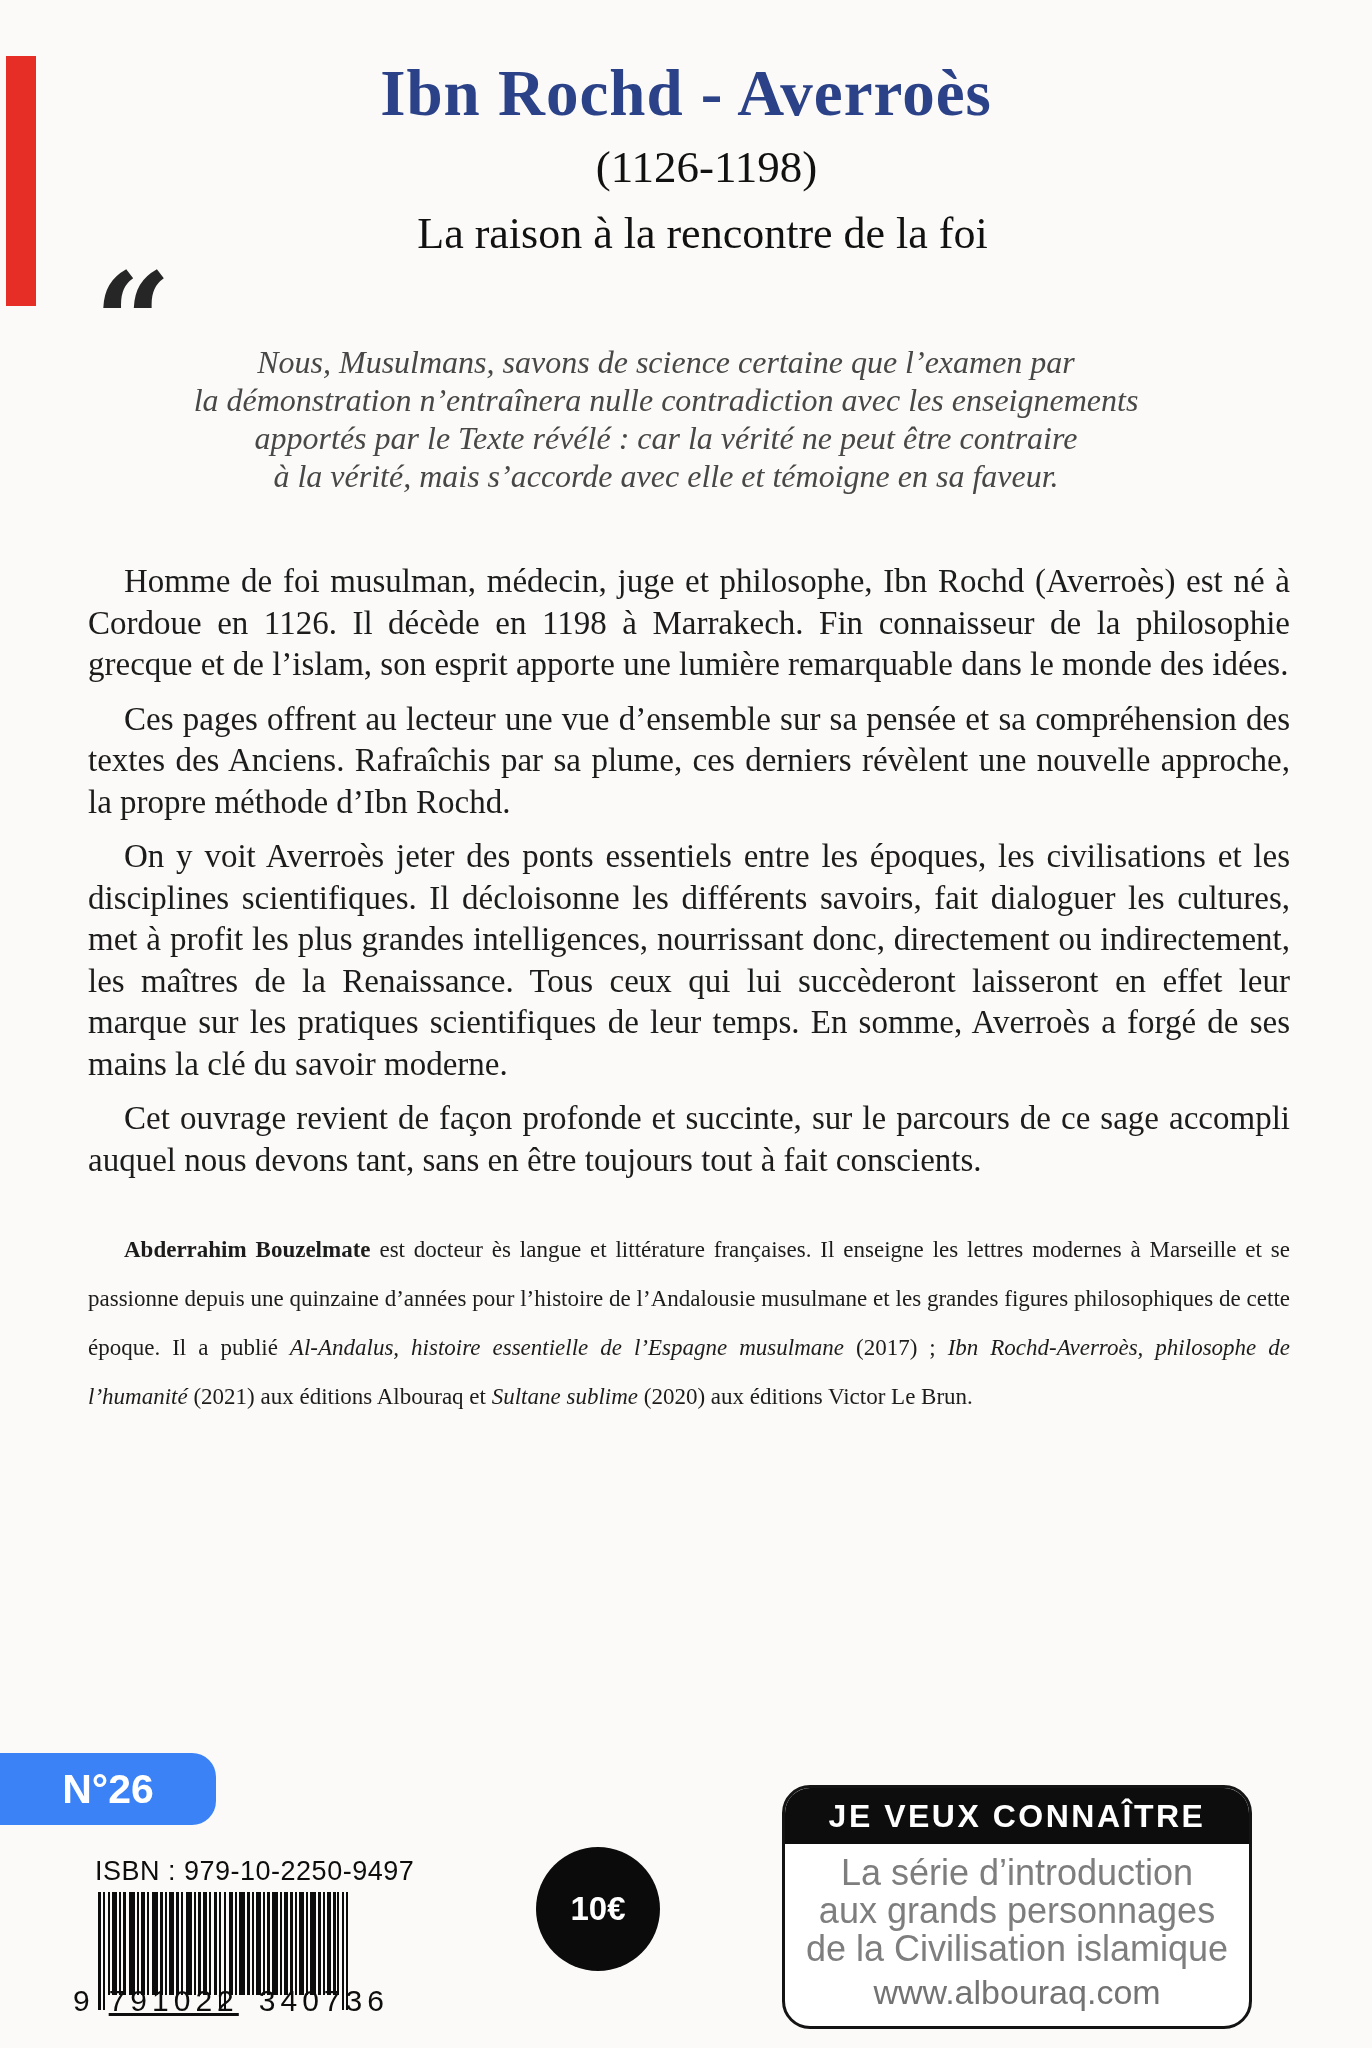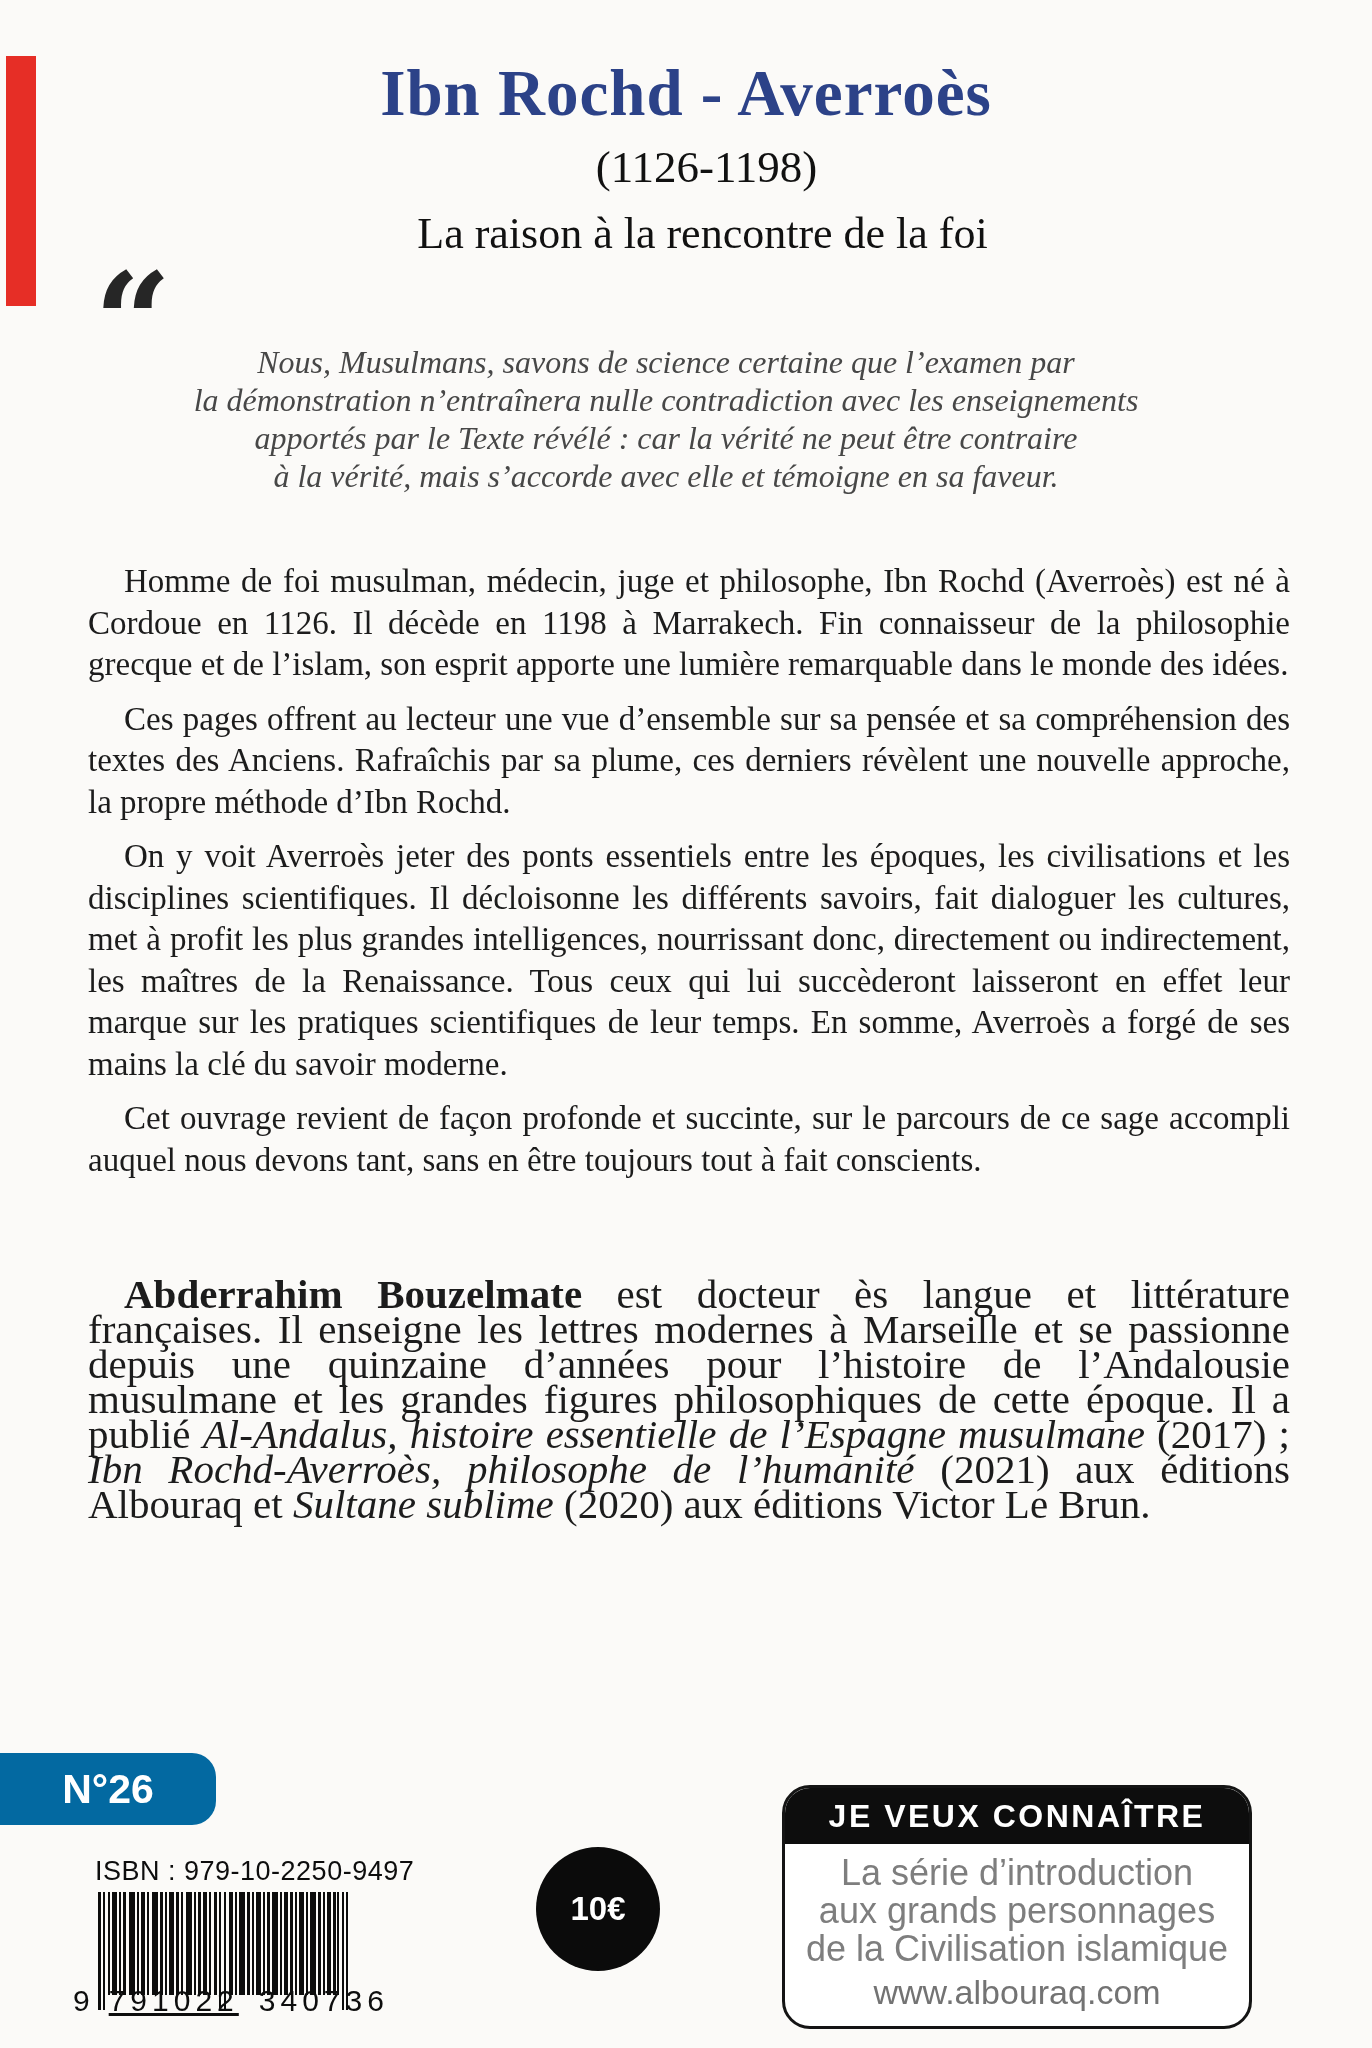--- a/index.html
+++ b/index.html
@@ -53,32 +53,32 @@
   }
 
   .synopsis{
     margin:66px 82px 0 88px;
     font-size:33px;line-height:41.5px;
     text-align:justify;
   }
   .synopsis p{margin:0 0 13px 0;text-indent:36px;}
 
   .bio{
-    margin:96px 82px 0 88px;
-    font-size:41px;line-height:35px;
+    margin:44px 82px 0 88px;
+    font-size:23px;line-height:49px;
     text-align:justify;
     text-indent:36px;
   }
   .seg-bold{font-weight:bold;}
   .seg-italic{font-style:italic;}
 
   .series-badge{
     position:absolute;left:0;top:1697px;
     width:216px;height:72px;
-    background:#0369a1;
+    background:#3b82f6;
     border-radius:0 24px 24px 0;
     display:flex;align-items:center;justify-content:center;
     font-family:"Liberation Sans", sans-serif;
     font-weight:bold;font-size:41px;color:#ffffff;
   }
 
   .isbn{
     position:absolute;left:95px;top:1800px;
     font-family:"Liberation Sans", sans-serif;
     font-size:27px;color:#0d0d0d;letter-spacing:0.5px;

